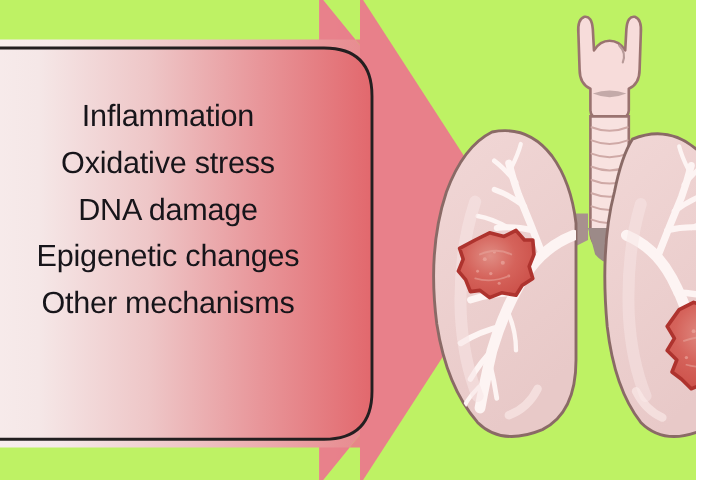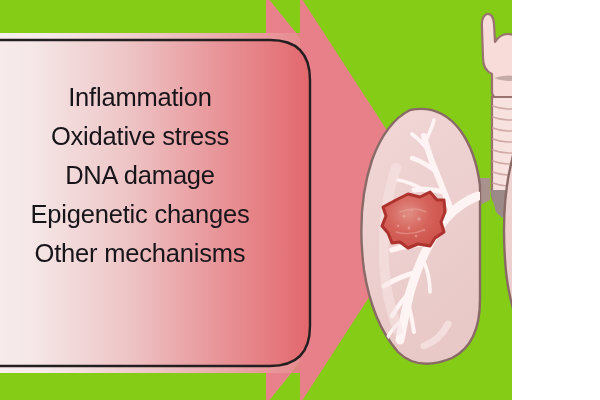--- a/index.html
+++ b/index.html
@@ -5,24 +5,24 @@
   html, body {
     margin: 0;
     padding: 0;
     background: #ffffff;
   }
   body {
     font-family: "Liberation Sans", sans-serif;
   }
   #figure {
     position: relative;
-    width: 512px;
+    width: 580px;
     height: 400px;
     overflow: hidden;
-    background: #84cc16;
+    background: #bef264;
   }
   #figure svg.layer {
     position: absolute;
     top: 0;
     left: 0;
     width: 600px;
     height: 400px;
   }
   .mechanism-list {
     position: absolute;

